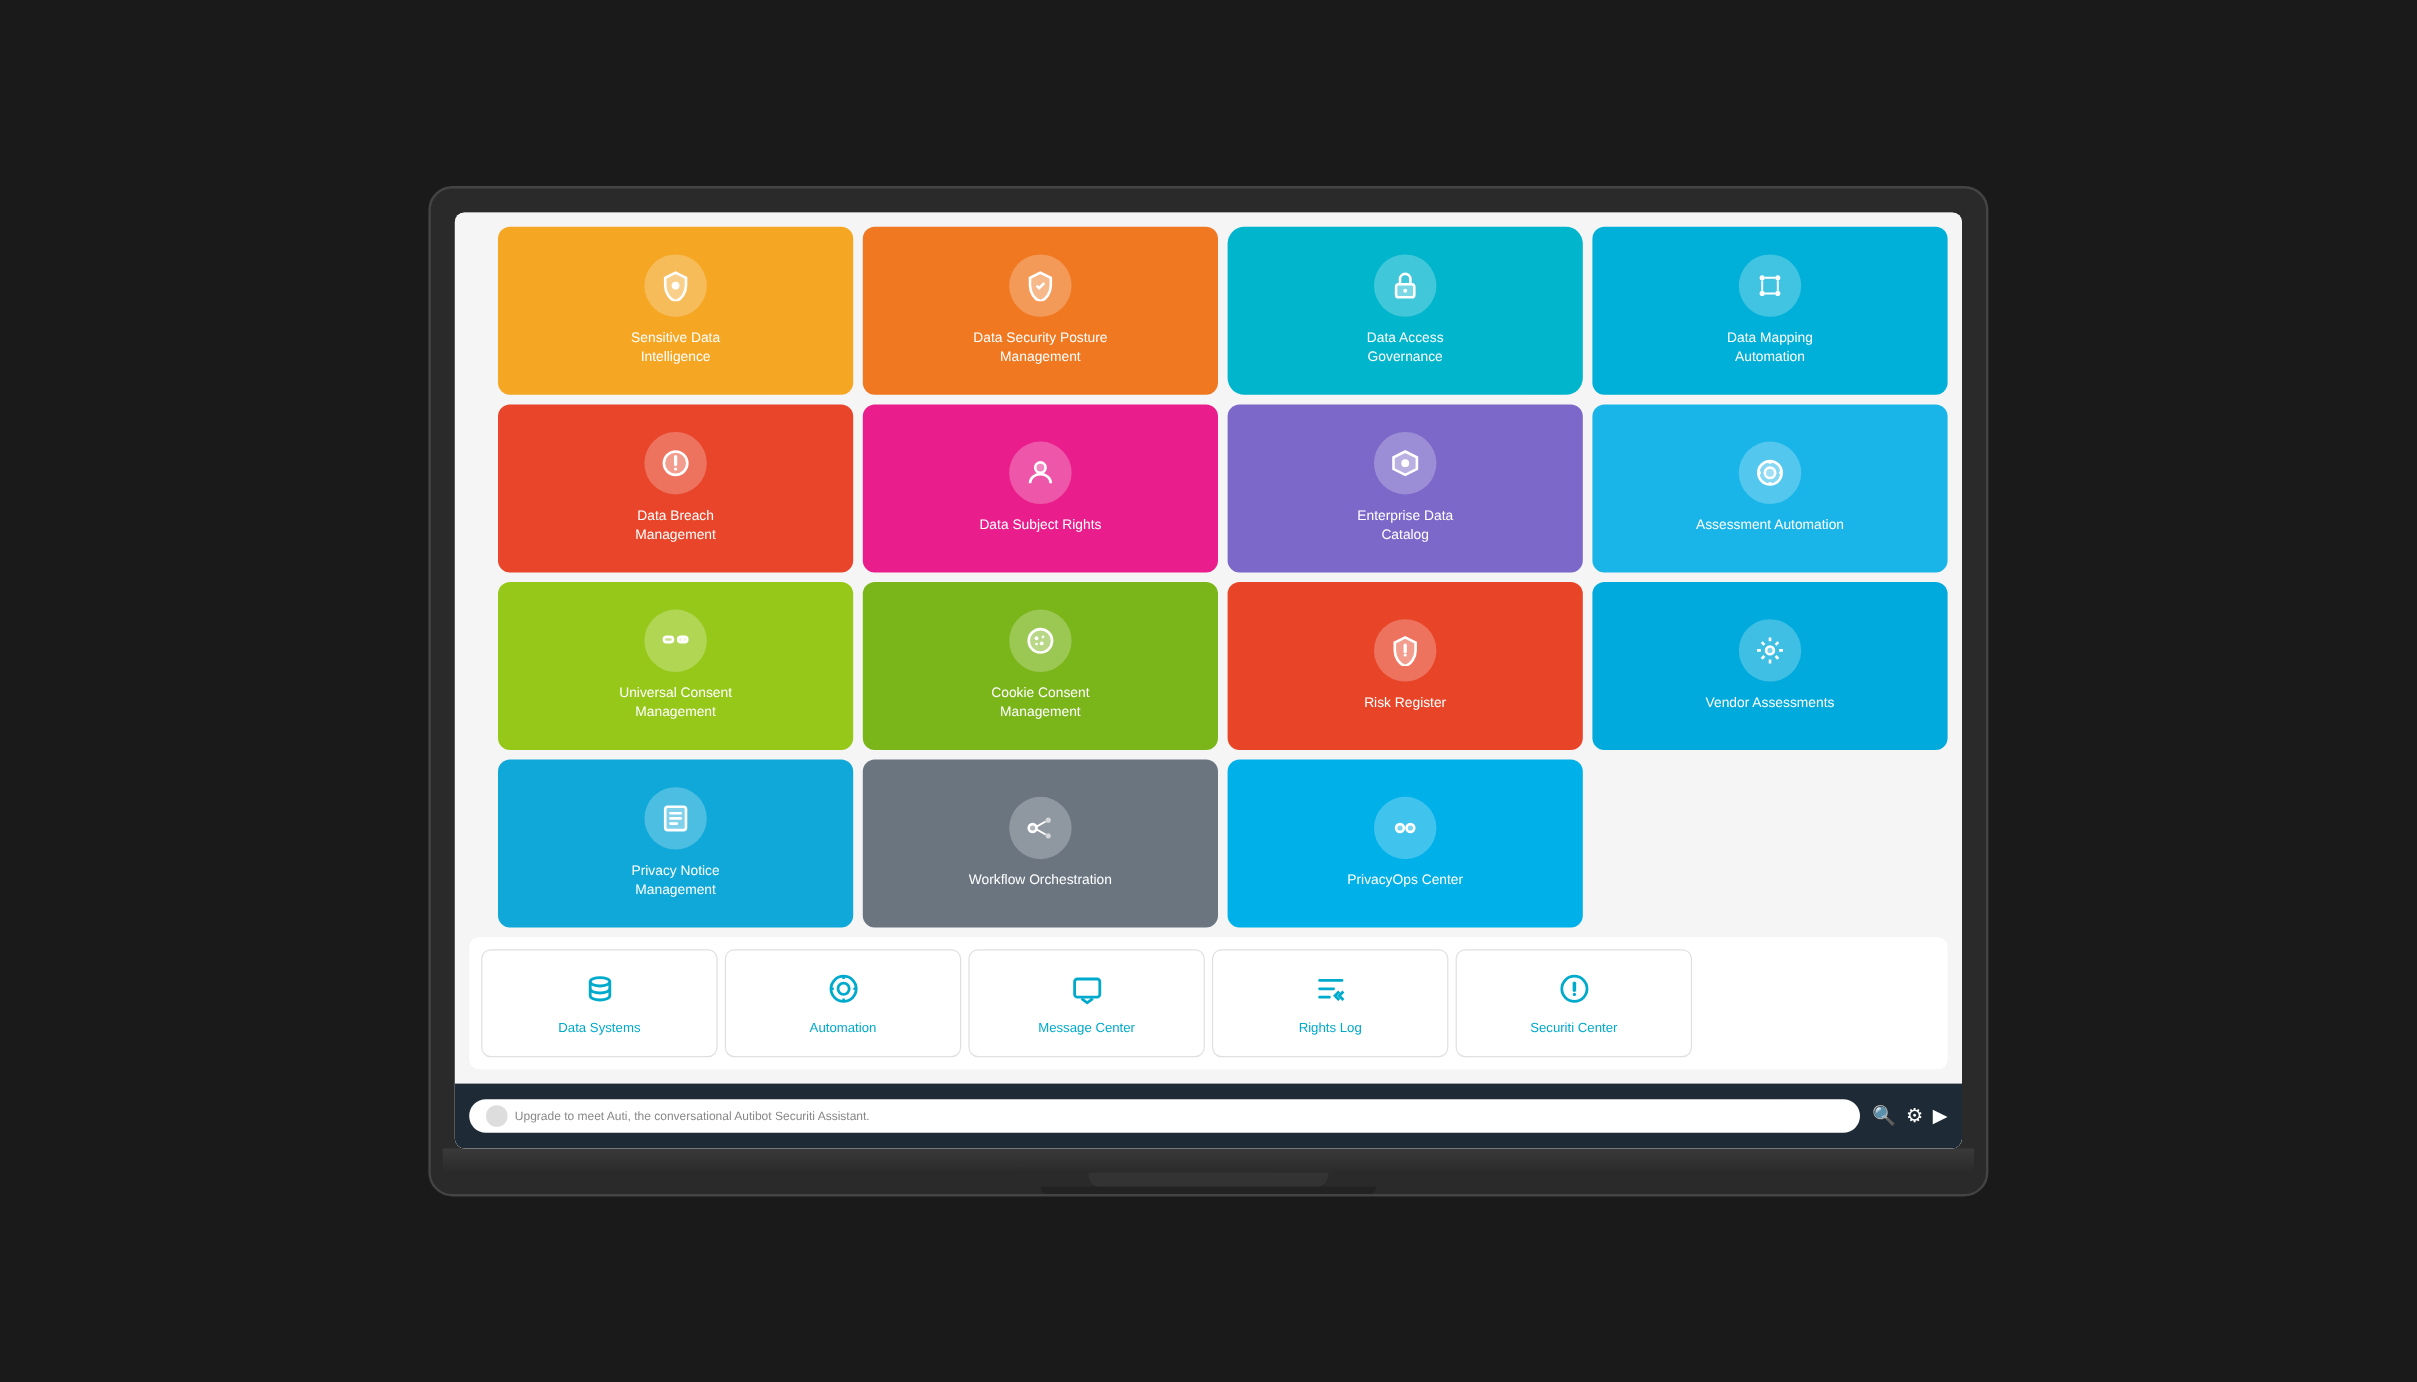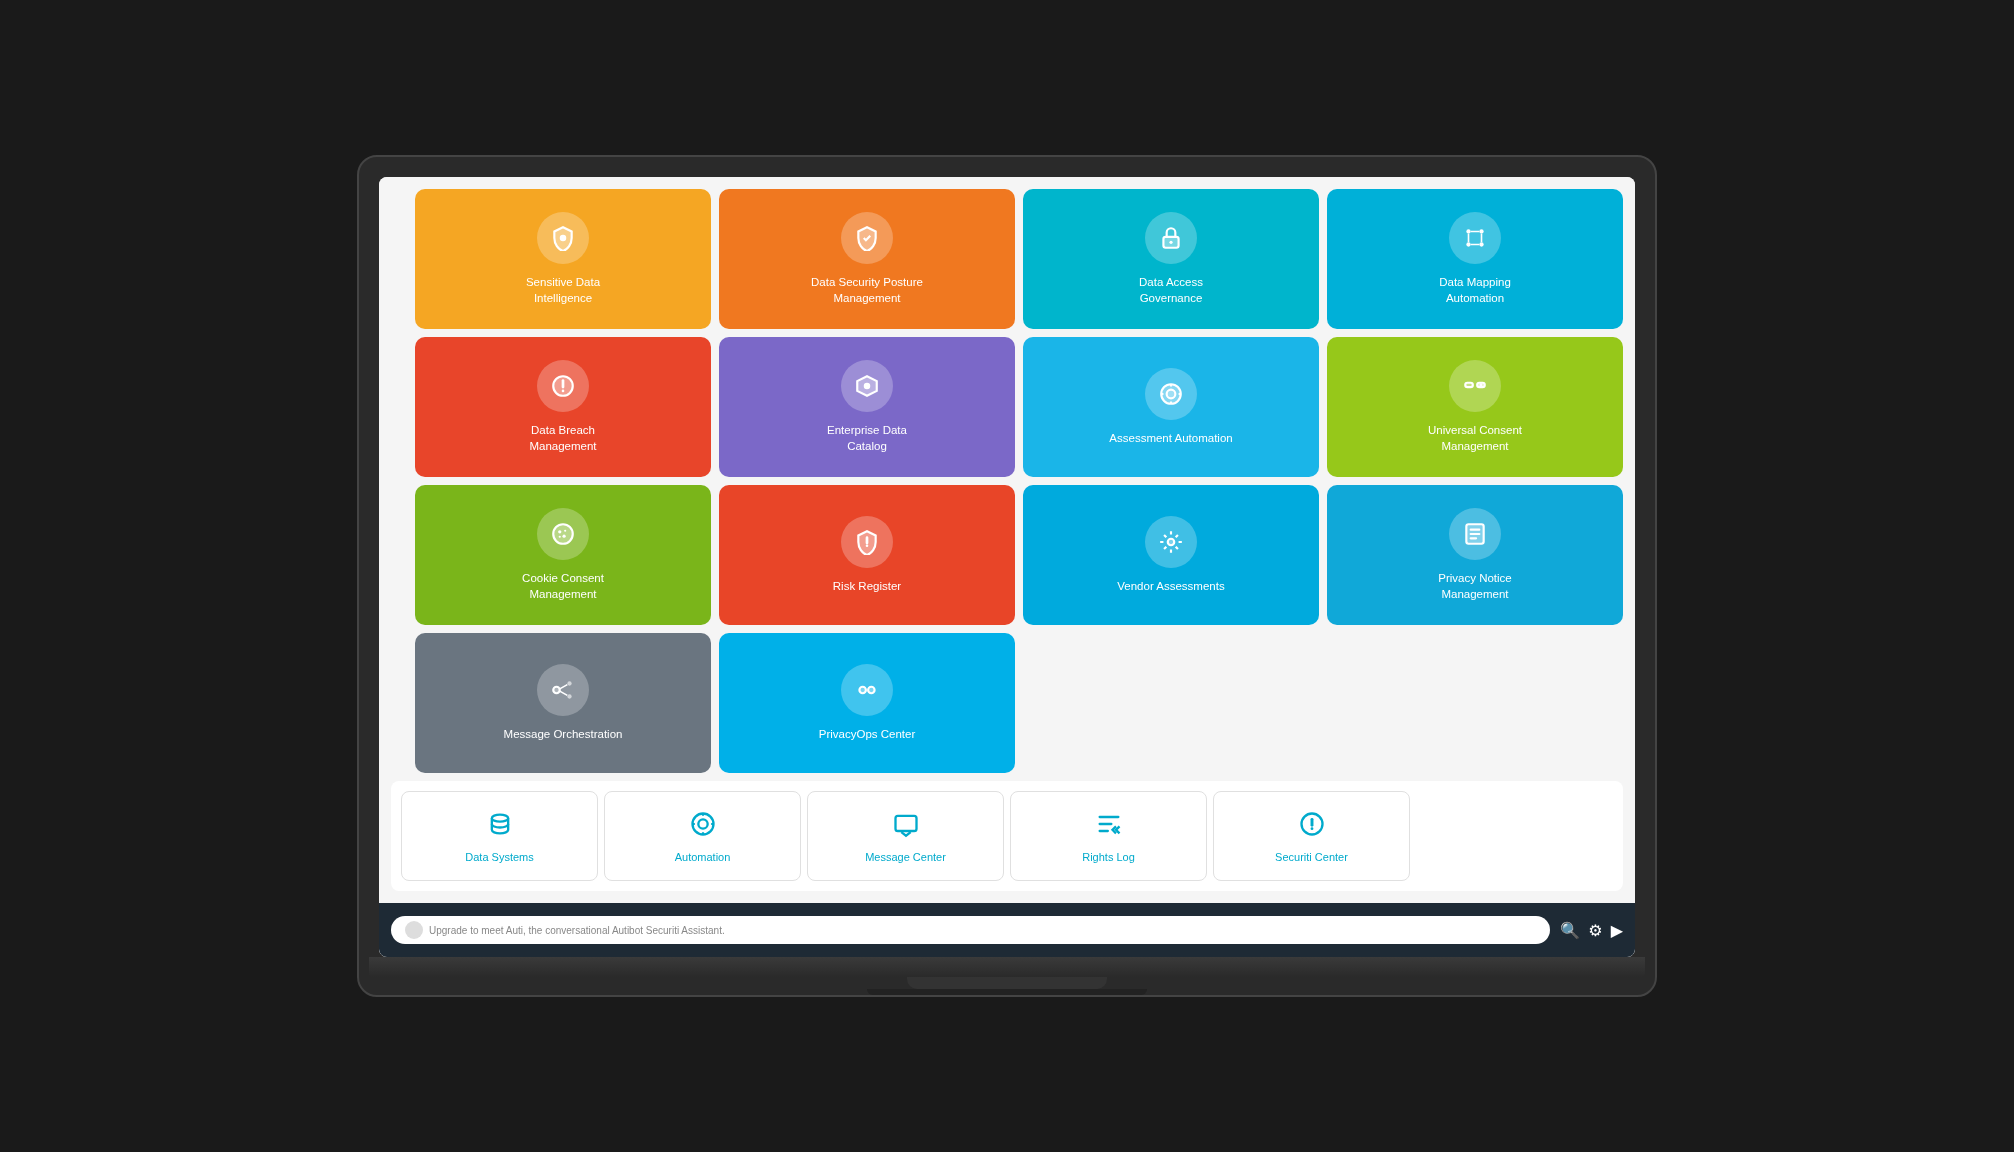--- a/index.html
+++ b/index.html
@@ -132,21 +132,21 @@
     .tile-label {
       color: white;
       font-size: 11.5px;
       text-align: center;
       font-weight: 500;
       line-height: 1.4;
     }
     
     .tile-orange { background: #f5a623; }
     .tile-orange2 { background: #f07820; }
-    .tile-teal { background: #00b5cc; }
+    .tile-teal { background: #00b5cc; border-radius: 14px; }
     .tile-blue-light { background: #00b0d8; }
     .tile-red-orange { background: #e8452a; }
     .tile-pink { background: #e91e8c; }
     .tile-purple { background: #7b68c8; }
     .tile-blue2 { background: #1ab5e8; }
     .tile-green { background: #8cc21a; }
     .tile-green2 { background: #96c81a; }
     .tile-green3 { background: #7ab51a; }
     .tile-red2 { background: #e84528; }
     .tile-sky { background: #00aadd; }
@@ -298,20 +298,29 @@
               <div class="tile tile-red-orange">
     <div class="tile-icon">
                   <svg width="26" height="26" viewBox="0 0 24 24" fill="none">
                     <circle cx="12" cy="12" r="9" stroke="white" stroke-width="2" fill="rgba(255,255,255,0.3)"></circle>
                     <path d="M12 7v6" stroke="white" stroke-width="2.5" stroke-linecap="round"></path>
                     <circle cx="12" cy="16.5" r="1.2" fill="white"></circle>
                   </svg>
                 </div>
     <div class="tile-label">Data Breach<br>Management</div>
   </div>
+              <div class="tile tile-pink">
+    <div class="tile-icon">
+                  <svg width="26" height="26" viewBox="0 0 24 24" fill="none">
+                    <circle cx="12" cy="8" r="4" stroke="white" stroke-width="2" fill="rgba(255,255,255,0.3)"></circle>
+                    <path d="M4 20c0-4 3.6-7 8-7s8 3 8 7" stroke="white" stroke-width="2"></path>
+                  </svg>
+                </div>
+    <div class="tile-label">Data Subject Rights</div>
+  </div>
               <div class="tile tile-purple">
     <div class="tile-icon">
                   <svg width="26" height="26" viewBox="0 0 24 24" fill="none">
                     <polygon points="12,3 21,7.5 21,16.5 12,21 3,16.5 3,7.5" stroke="white" stroke-width="2" fill="rgba(255,255,255,0.3)"></polygon>
                     <circle cx="12" cy="12" r="3" fill="white"></circle>
                   </svg>
                 </div>
     <div class="tile-label">Enterprise Data<br>Catalog</div>
   </div>
               <div class="tile tile-blue2">
@@ -377,21 +386,21 @@
   </div>
               <div class="tile tile-gray">
     <div class="tile-icon">
                   <svg width="26" height="26" viewBox="0 0 24 24" fill="none">
                     <circle cx="6" cy="12" r="3" stroke="white" stroke-width="2" fill="rgba(255,255,255,0.3)"></circle>
                     <circle cx="18" cy="6" r="2" fill="rgba(255,255,255,0.6)"></circle>
                     <circle cx="18" cy="18" r="2" fill="rgba(255,255,255,0.6)"></circle>
                     <path d="M9 11l7-4M9 13l7 4" stroke="white" stroke-width="1.5"></path>
                   </svg>
                 </div>
-    <div class="tile-label">Message Orchestration</div>
+    <div class="tile-label">Workflow Orchestration</div>
   </div>
               <div class="tile tile-sky3">
     <div class="tile-icon">
                   <svg width="26" height="26" viewBox="0 0 24 24" fill="none">
                     <circle cx="8" cy="12" r="3" stroke="white" stroke-width="2" fill="rgba(255,255,255,0.3)"></circle>
                     <circle cx="16" cy="12" r="3" stroke="white" stroke-width="2" fill="rgba(255,255,255,0.3)"></circle>
                   </svg>
                 </div>
     <div class="tile-label">PrivacyOps Center</div>
   </div>

